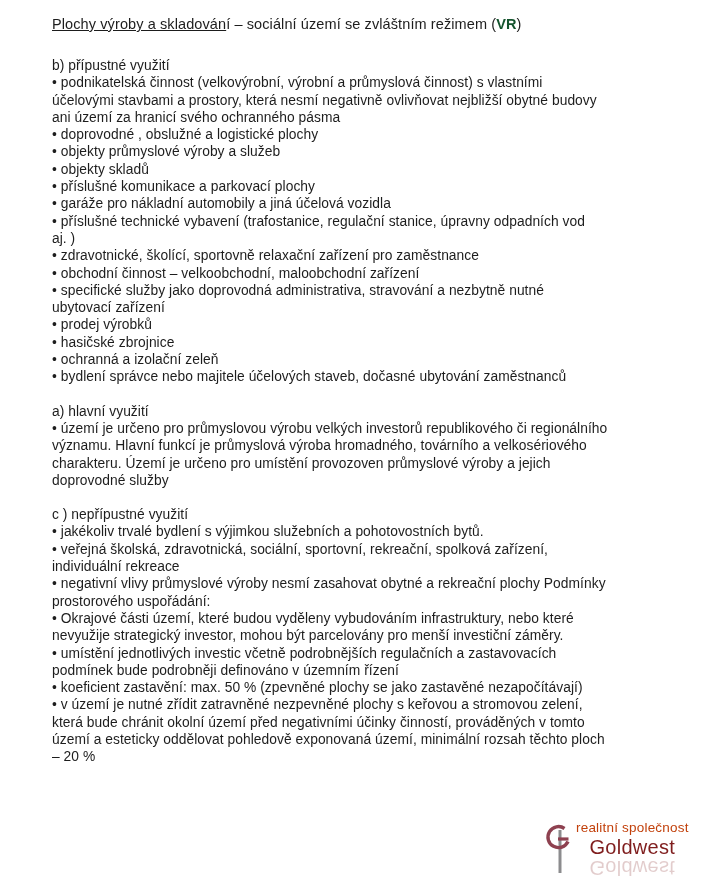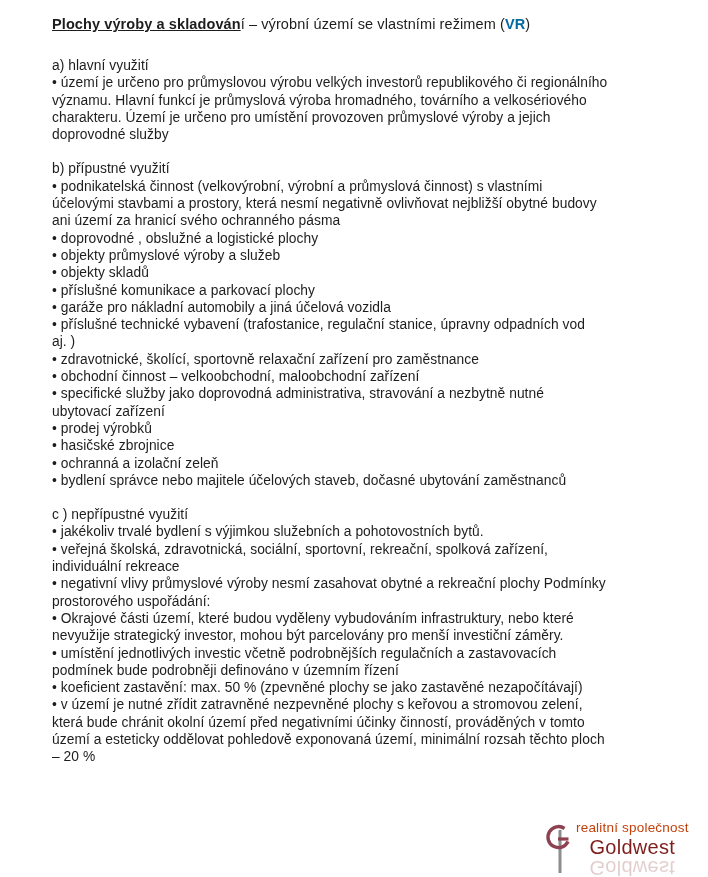--- a/index.html
+++ b/index.html
@@ -23,26 +23,26 @@
     background: #ffffff;
   }
   .doc-title {
     font-size: 14.5px;
     line-height: 20px;
     margin: 0 0 23px 0;
     white-space: nowrap;
     letter-spacing: 0.1px;
   }
   .doc-title .t-main {
-    font-weight: bold;
+    font-weight: normal;
     text-decoration: underline;
   }
   .doc-title .t-red {
     font-weight: bold;
-    color: #0369a1;
+    color: #14532d;
     margin-top: 30px;
   }
   .section {
     font-size: 13.8px;
     line-height: 17.3px;
     margin: 0 0 17px 0;
     white-space: pre-line;
     letter-spacing: 0.05px;
   }
   
@@ -82,47 +82,47 @@
     opacity: 0.22;
     filter: blur(0.4px);
     margin-top: -1px;
   }
 </style>
 </head>
 <body>
 
 <div class="page">
 
-  <div class="doc-title"><span class="t-main">Plochy výroby a skladován</span><span>í – výrobní území se vlastními režimem (</span><span class="t-red">VR</span><span>)</span></div>
-
-  <div class="section">a) hlavní využití
-• území je určeno pro průmyslovou výrobu velkých investorů republikového či regionálního
-významu. Hlavní funkcí je průmyslová výroba hromadného, továrního a velkosériového
-charakteru. Území je určeno pro umístění provozoven průmyslové výroby a jejich
-doprovodné služby</div>
+  <div class="doc-title"><span class="t-main">Plochy výroby a skladován</span><span>í – sociální území se zvláštním režimem (</span><span class="t-red">VR</span><span>)</span></div>
 
   <div class="section">b) přípustné využití
 • podnikatelská činnost (velkovýrobní, výrobní a průmyslová činnost) s vlastními
 účelovými stavbami a prostory, která nesmí negativně ovlivňovat nejbližší obytné budovy
 ani území za hranicí svého ochranného pásma
 • doprovodné , obslužné a logistické plochy
 • objekty průmyslové výroby a služeb
 • objekty skladů
 • příslušné komunikace a parkovací plochy
 • garáže pro nákladní automobily a jiná účelová vozidla
 • příslušné technické vybavení (trafostanice, regulační stanice, úpravny odpadních vod
 aj. )
 • zdravotnické, školící, sportovně relaxační zařízení pro zaměstnance
 • obchodní činnost – velkoobchodní, maloobchodní zařízení
 • specifické služby jako doprovodná administrativa, stravování a nezbytně nutné
 ubytovací zařízení
 • prodej výrobků
 • hasičské zbrojnice
 • ochranná a izolační zeleň
 • bydlení správce nebo majitele účelových staveb, dočasné ubytování zaměstnanců</div>
+
+  <div class="section">a) hlavní využití
+• území je určeno pro průmyslovou výrobu velkých investorů republikového či regionálního
+významu. Hlavní funkcí je průmyslová výroba hromadného, továrního a velkosériového
+charakteru. Území je určeno pro umístění provozoven průmyslové výroby a jejich
+doprovodné služby</div>
 
   <div class="section">c ) nepřípustné využití
 • jakékoliv trvalé bydlení s výjimkou služebních a pohotovostních bytů.
 • veřejná školská, zdravotnická, sociální, sportovní, rekreační, spolková zařízení,
 individuální rekreace
 • negativní vlivy průmyslové výroby nesmí zasahovat obytné a rekreační plochy Podmínky
 prostorového uspořádání:
 • Okrajové části území, které budou vyděleny vybudováním infrastruktury, nebo které
 nevyužije strategický investor, mohou být parcelovány pro menší investiční záměry.
 • umístění jednotlivých investic včetně podrobnějších regulačních a zastavovacích

